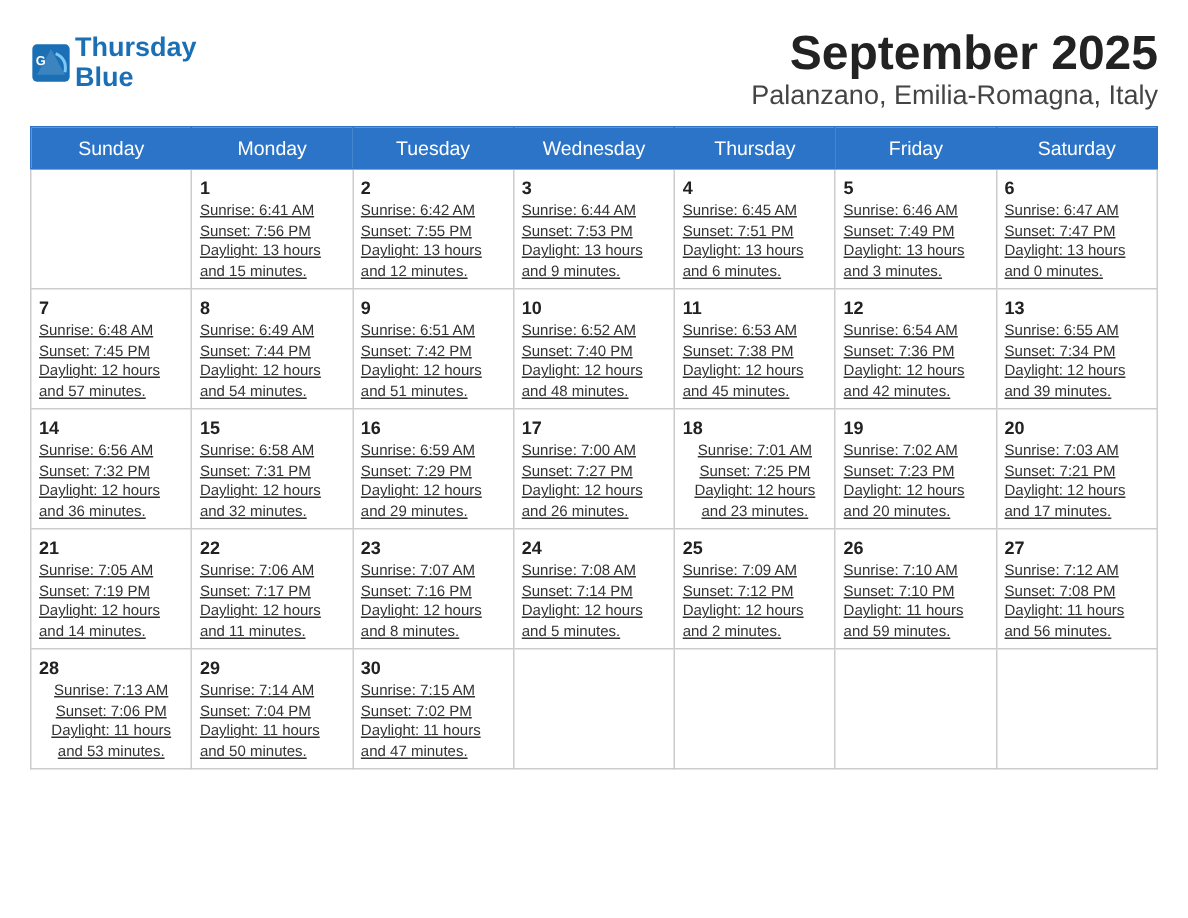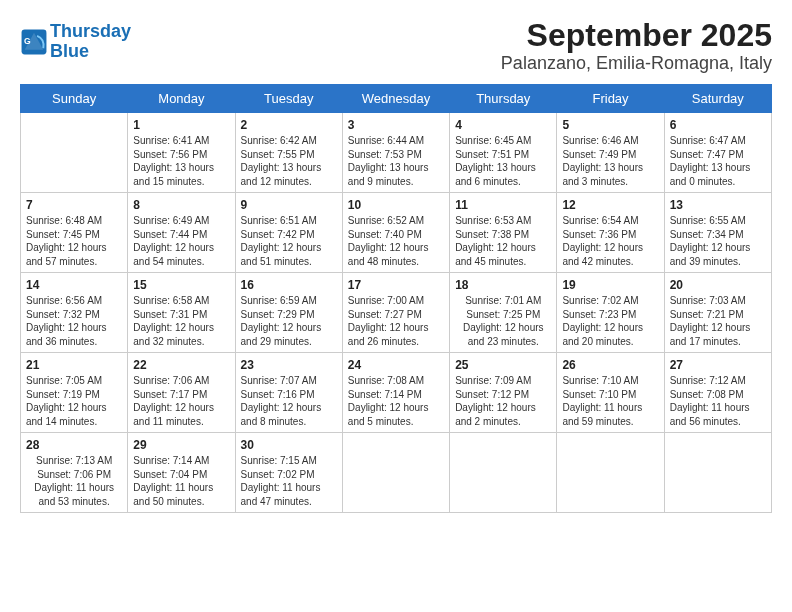--- a/index.html
+++ b/index.html
@@ -80,20 +80,21 @@
     .day-num {
       font-weight: bold;
       font-size: 12px;
       display: block;
       margin-bottom: 2px;
     }
     .day-info {
       font-size: 10px;
       color: #333;
       line-height: 1.35;
+      text-decoration: underline;
     }
     .empty-cell {
       background: #fff;
     }
     tbody tr:nth-child(odd) td {
       background: #fff;
     }
     tbody tr:nth-child(even) td {
       background: #fff;
     }

